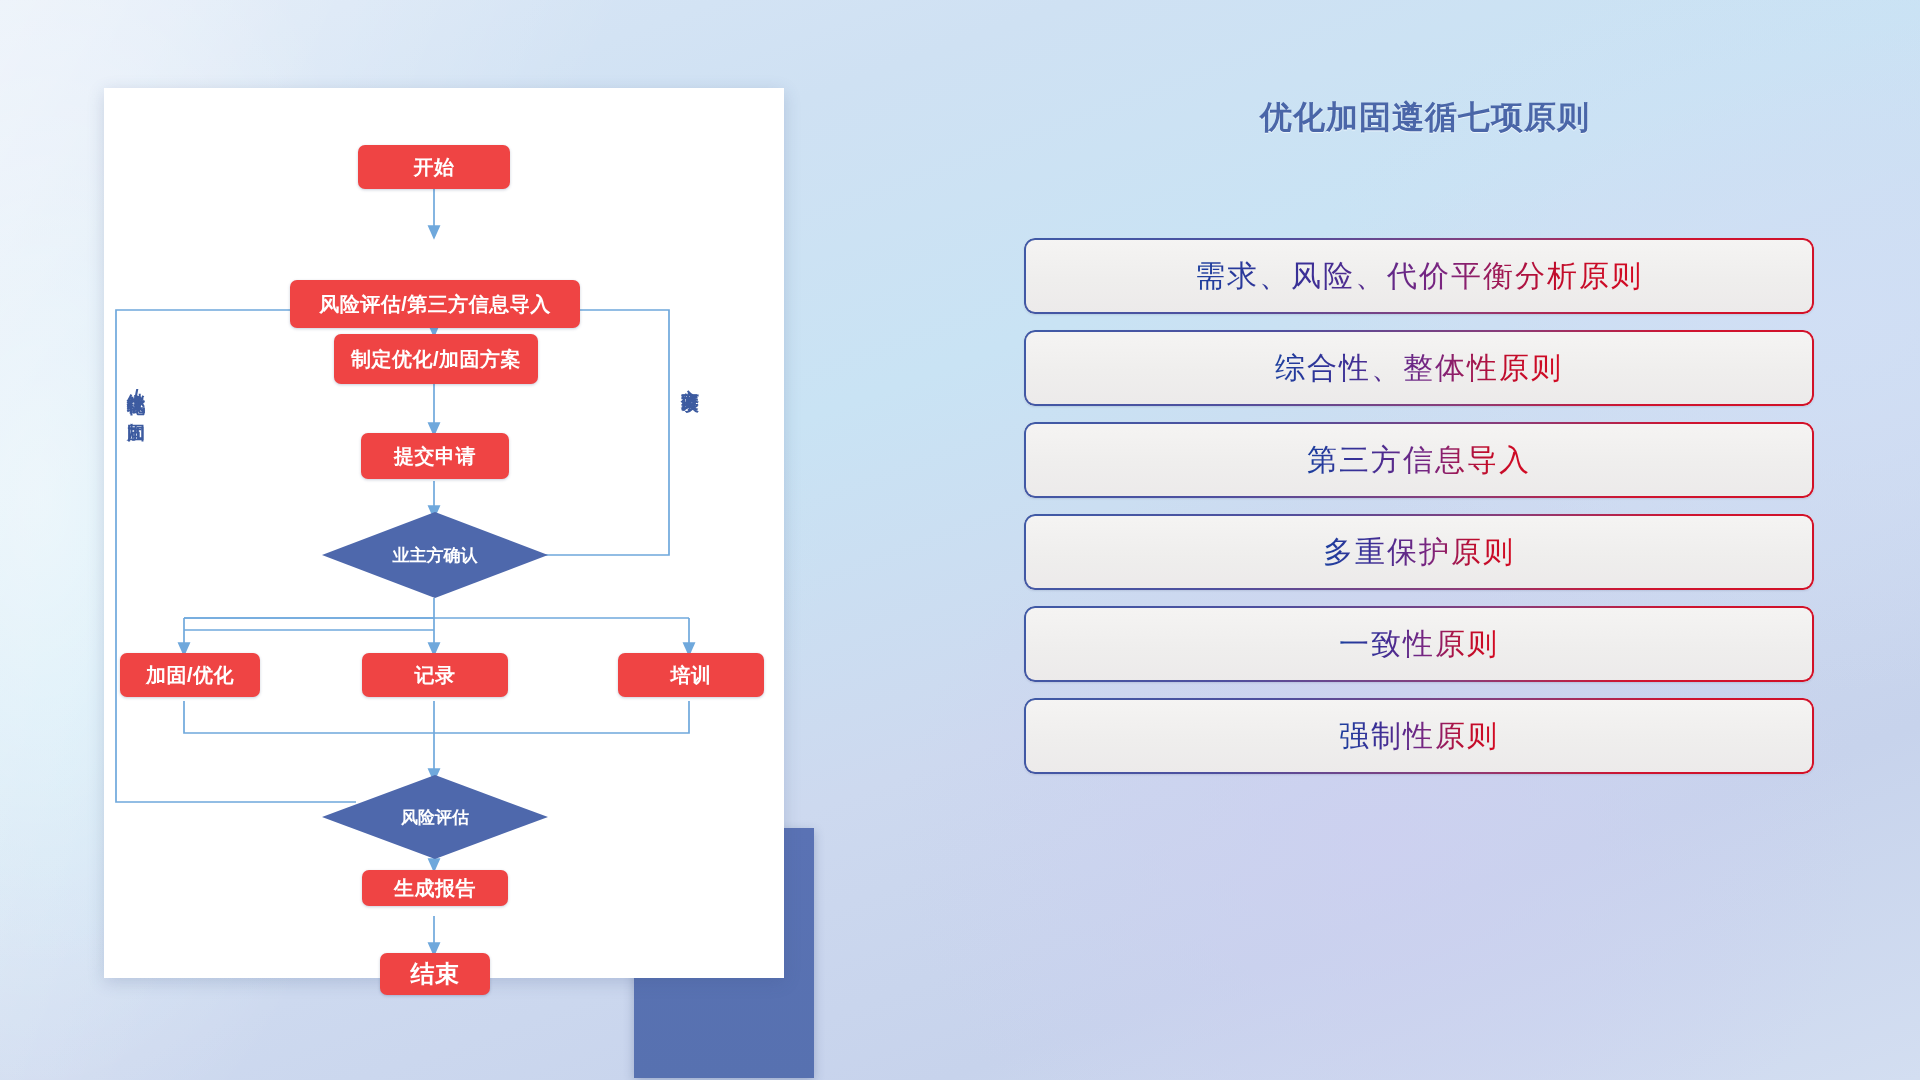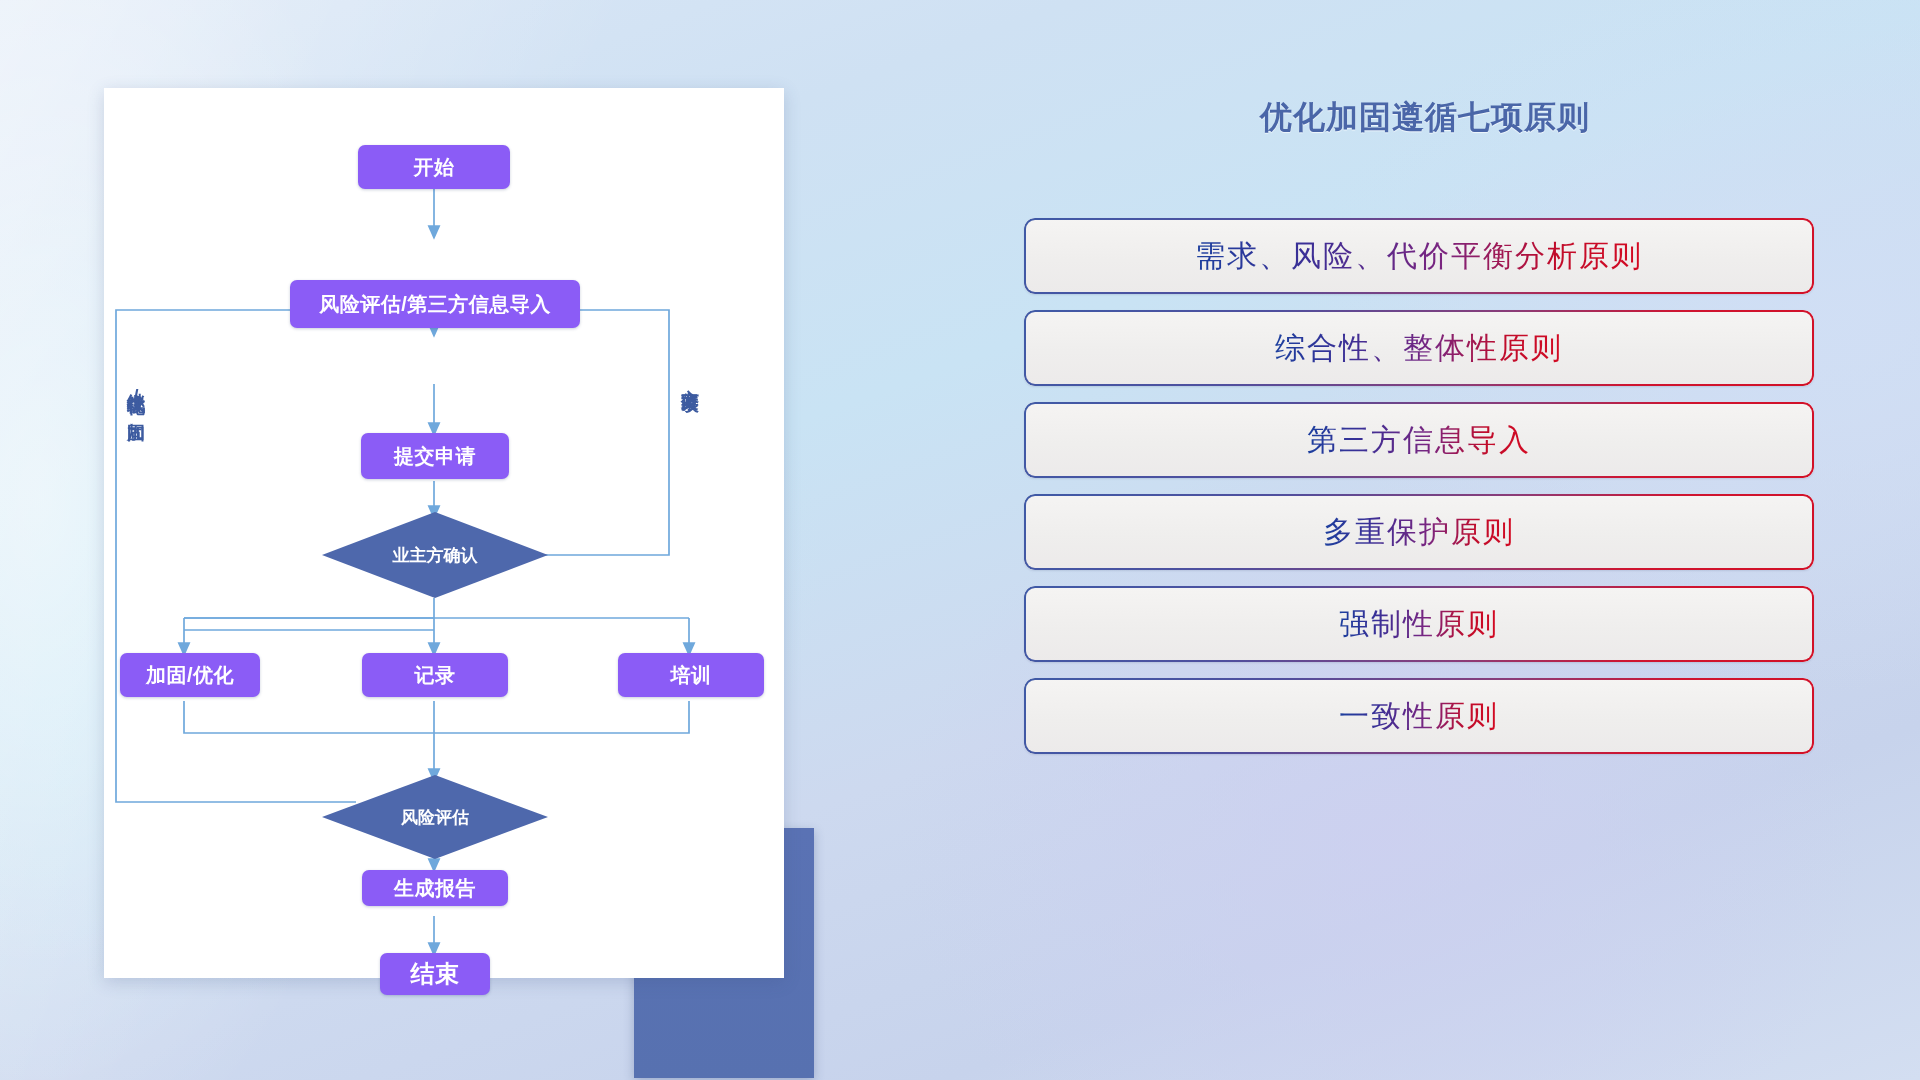--- a/index.html
+++ b/index.html
@@ -35,21 +35,21 @@
   #flow-card{
     position:absolute;left:0;top:0;width:680px;height:890px;
     background:#ffffff;
     box-shadow:0 4px 16px rgba(60,80,130,.20);
   }
   #flow-svg{position:absolute;left:0;top:0;width:680px;height:890px;}
 
   .node{
     position:absolute;display:flex;align-items:center;justify-content:center;
     color:#ffffff;font-weight:bold;letter-spacing:.5px;
-    background:#8b5cf6;border-radius:7px;
+    background:#ef4444;border-radius:7px;
     box-shadow:0 1px 3px rgba(40,60,110,.25);
     text-align:center;line-height:1.1;
   }
   .diamond{
     position:absolute;display:flex;align-items:center;justify-content:center;
     color:#ffffff;font-weight:bold;text-align:center;
     background:#4e68ac;
     clip-path:polygon(50% 0%,100% 50%,50% 100%,0% 50%);
   }
   .vlabel{
@@ -59,21 +59,21 @@
   }
 
   
   #right-panel{position:absolute;left:1020px;top:78px;width:810px;height:930px;}
   #panel-title{
     position:absolute;left:0;top:18px;width:810px;text-align:center;
     font-size:32px;font-weight:bold;color:#4a66a8;
     text-shadow:0 1px 1px rgba(255,255,255,.7);
     letter-spacing:1px;
   }
-  #principles{position:absolute;left:4px;top:140px;width:790px;}
+  #principles{position:absolute;left:4px;top:160px;width:790px;}
   .principle{
     position:relative;height:72px;margin-bottom:16px;
     border-radius:11px;
     background:linear-gradient(180deg,#f5f4f3 0%,#efeeed 55%,#eceaea 100%);
     display:flex;align-items:center;justify-content:center;
     box-shadow:0 1px 2px rgba(60,70,110,.14);
     padding:2px;
   }
   .principle:before{
     content:"";position:absolute;inset:0;border-radius:11px;padding:2px;
@@ -143,20 +143,23 @@
     </svg>
 
     <div class="node" style="left:254px;top:57px;width:152px;height:44px;font-size:20px;">
       <span>开始</span>
     </div>
 
     <div class="node" style="left:186px;top:148px;width:290px;height:48px;font-size:20px;margin-top:44px;">
       <span>风险评估/第三方信息导入</span>
     </div>
 
+    <div class="node" style="left:230px;top:246px;width:204px;height:50px;font-size:20px;">
+      <span>制定优化/加固方案</span>
+    </div>
 
     <div class="node" style="left:257px;top:345px;width:148px;height:46px;font-size:20px;">
       <span>提交申请</span>
     </div>
 
     <div class="diamond" style="left:218px;top:424px;width:226px;height:86px;font-size:17px;">
       <span>业主方确认</span>
     </div>
 
     <div class="node" style="left:16px;top:565px;width:140px;height:44px;font-size:20px;">
@@ -206,22 +209,22 @@
 
     <div class="principle">
       <span class="principle-label">第三方信息导入</span>
     </div>
 
     <div class="principle">
       <span class="principle-label">多重保护原则</span>
     </div>
 
     <div class="principle">
+      <span class="principle-label">一致性原则</span>
+    </div>
+
+    <div class="principle">
       <span class="principle-label">强制性原则</span>
-    </div>
-
-    <div class="principle">
-      <span class="principle-label">一致性原则</span>
     </div>
 
 
   </div>
 </div>
 
 </body></html>

